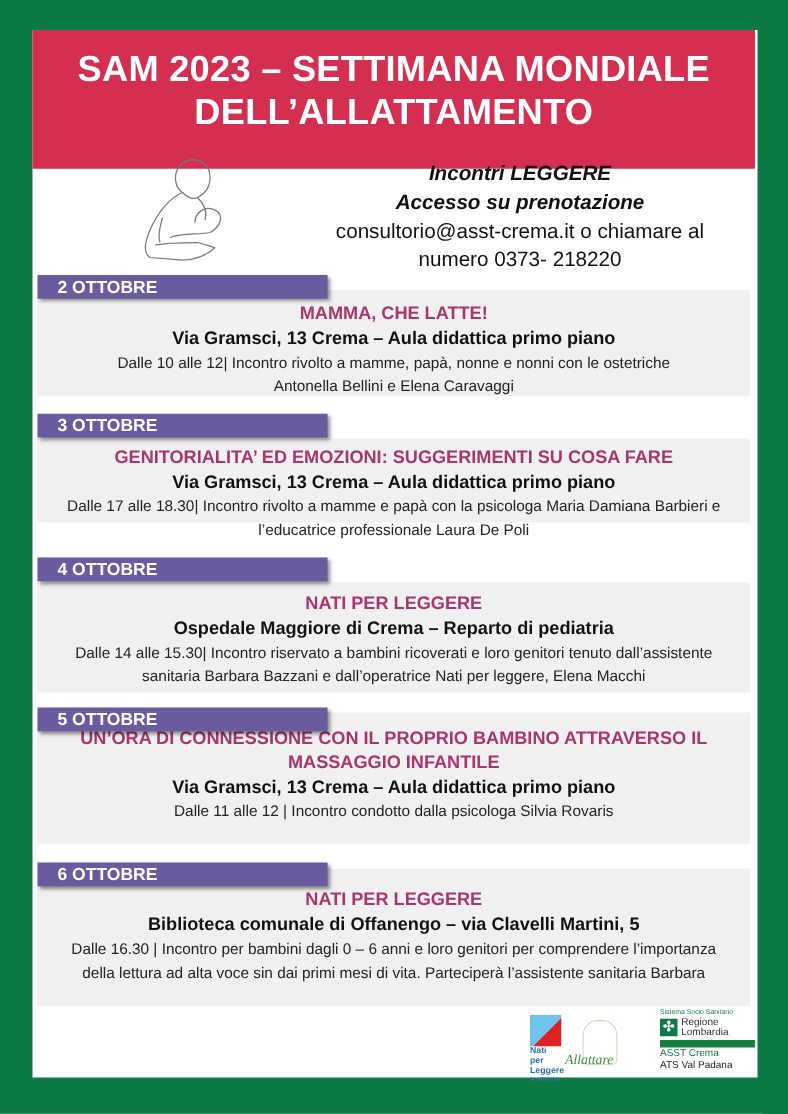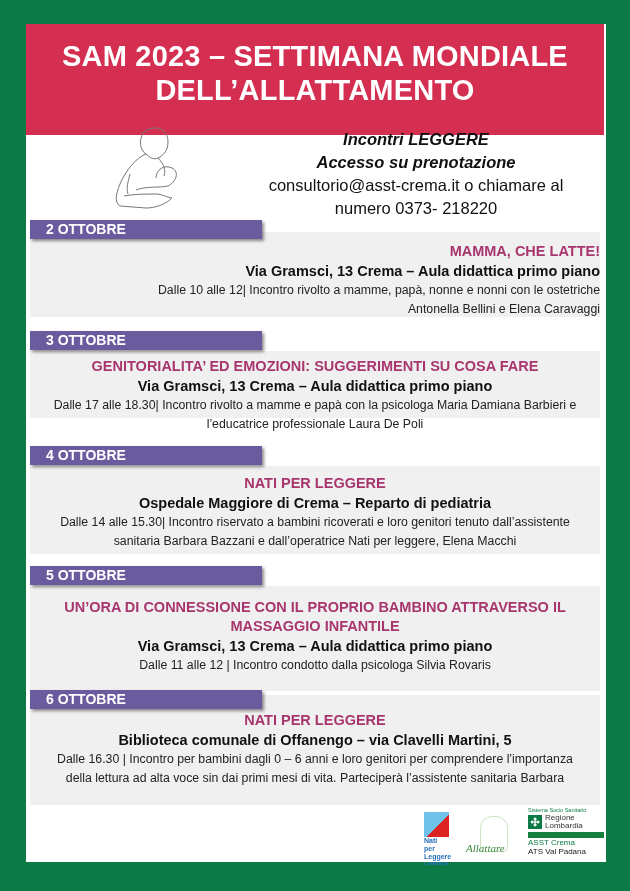--- a/index.html
+++ b/index.html
@@ -12,21 +12,21 @@
   .event { position:absolute; left:4px; width:570px; }
   .tab { position:absolute; left:0; top:0; width:232px; height:19px; background:#6a5a9e; color:#fff; font-weight:bold; font-size:14px; line-height:19px; padding-left:16px; box-sizing:border-box; box-shadow:2px 2px 3px rgba(0,0,0,0.45); z-index:2; }
   .box { position:absolute; left:0; top:12px; width:570px; background:#f0f0f0; text-align:center; padding-top:10px; box-sizing:border-box; }
   .title { color:#a8366e; font-weight:bold; font-size:14.5px; line-height:19px; }
   .place { color:#111; font-weight:bold; font-size:14.5px; line-height:20px; }
   .desc { color:#222; font-size:12.3px; line-height:19px; }
   .logos { position:absolute; left:392px; top:782px; width:186px; height:56px; }
   .npl { position:absolute; left:6px; top:6px; width:26px; height:48px; }
   .npl .sq { width:25px; height:25px; background:linear-gradient(135deg,#6fc2ea 55%,#d22 55%); }
   .npl .t { font-size:7px; font-weight:bold; color:#2a6fb8; line-height:8px; }
-  .allat { position:absolute; left:48px; top:10px; width:58px; height:44px; color:#3a8a3a; font-style:italic; font-family:"Liberation Serif", serif; font-size:11px; }
+  .allat { position:absolute; left:34px; top:10px; width:58px; height:44px; color:#3a8a3a; font-style:italic; font-family:"Liberation Serif", serif; font-size:11px; }
   .allat .fig { position:absolute; left:14px; top:0; width:26px; height:34px; border:1px solid #cde3c2; border-radius:12px 12px 4px 4px; }
   .allat .w { position:absolute; left:0; top:26px; }
   .rl { position:absolute; left:110px; top:0; width:76px; font-size:7px; color:#0b7a45; }
   .rl .sss { font-size:5.5px; line-height:8px; }
   .rl .row { display:flex; align-items:center; gap:3px; }
   .rl .cross { width:14px; height:14px; background:#0b7a45; color:#fff; font-size:11px; line-height:14px; text-align:center; font-weight:bold; }
   .rl .rlname { color:#333; font-size:8px; line-height:8px; }
   .rl .asst { font-size:8px; color:#0b7a45; border-top:6px solid #15803d; margin-top:2px; }
   .rl .ats { font-size:8px; color:#222; }
 </style>
@@ -50,21 +50,21 @@
 
   <div class="intro">
     <div class="it">Incontri LEGGERE</div>
     <div class="it">Accesso su prenotazione</div>
     <div>consultorio@asst-crema.it o chiamare al</div>
     <div>numero 0373- 218220</div>
   </div>
 
   <div class="event" style="top:196px;">
     <div class="tab">2 OTTOBRE</div>
-    <div class="box" style="height:85px;text-align:right;">
+    <div class="box" style="height:85px;">
       <div class="title">MAMMA, CHE LATTE!</div>
       <div class="place">Via Gramsci, 13 Crema – Aula didattica primo piano</div>
       <div class="desc">Dalle 10 alle 12| Incontro rivolto a mamme, papà, nonne e nonni con le ostetriche</div>
       <div class="desc">Antonella Bellini e Elena Caravaggi</div>
     </div>
   </div>
 
   <div class="event" style="top:307px;">
     <div class="tab">3 OTTOBRE</div>
     <div class="box" style="top:20px;height:67px;padding-top:6px;">
@@ -80,21 +80,21 @@
     <div class="box" style="top:20px;height:88px;padding-top:8px;">
       <div class="title">NATI PER LEGGERE</div>
       <div class="place">Ospedale Maggiore di Crema – Reparto di pediatria</div>
       <div class="desc">Dalle 14 alle 15.30| Incontro riservato a bambini ricoverati e loro genitori tenuto dall’assistente</div>
       <div class="desc">sanitaria Barbara Bazzani e dall’operatrice Nati per leggere, Elena Macchi</div>
     </div>
   </div>
 
   <div class="event" style="top:542px;">
     <div class="tab">5 OTTOBRE</div>
-    <div class="box" style="top:20px;height:105px;padding-top:12px;">
+    <div class="box" style="top:4px;height:105px;padding-top:12px;">
       <div class="title">UN’ORA DI CONNESSIONE CON IL PROPRIO BAMBINO ATTRAVERSO IL</div>
       <div class="title">MASSAGGIO INFANTILE</div>
       <div class="place">Via Gramsci, 13 Crema – Aula didattica primo piano</div>
       <div class="desc">Dalle 11 alle 12 | Incontro condotto dalla psicologa Silvia Rovaris</div>
     </div>
   </div>
 
   <div class="event" style="top:666px;">
     <div class="tab">6 OTTOBRE</div>
     <div class="box" style="top:5px;height:110px;padding-top:16px;">

